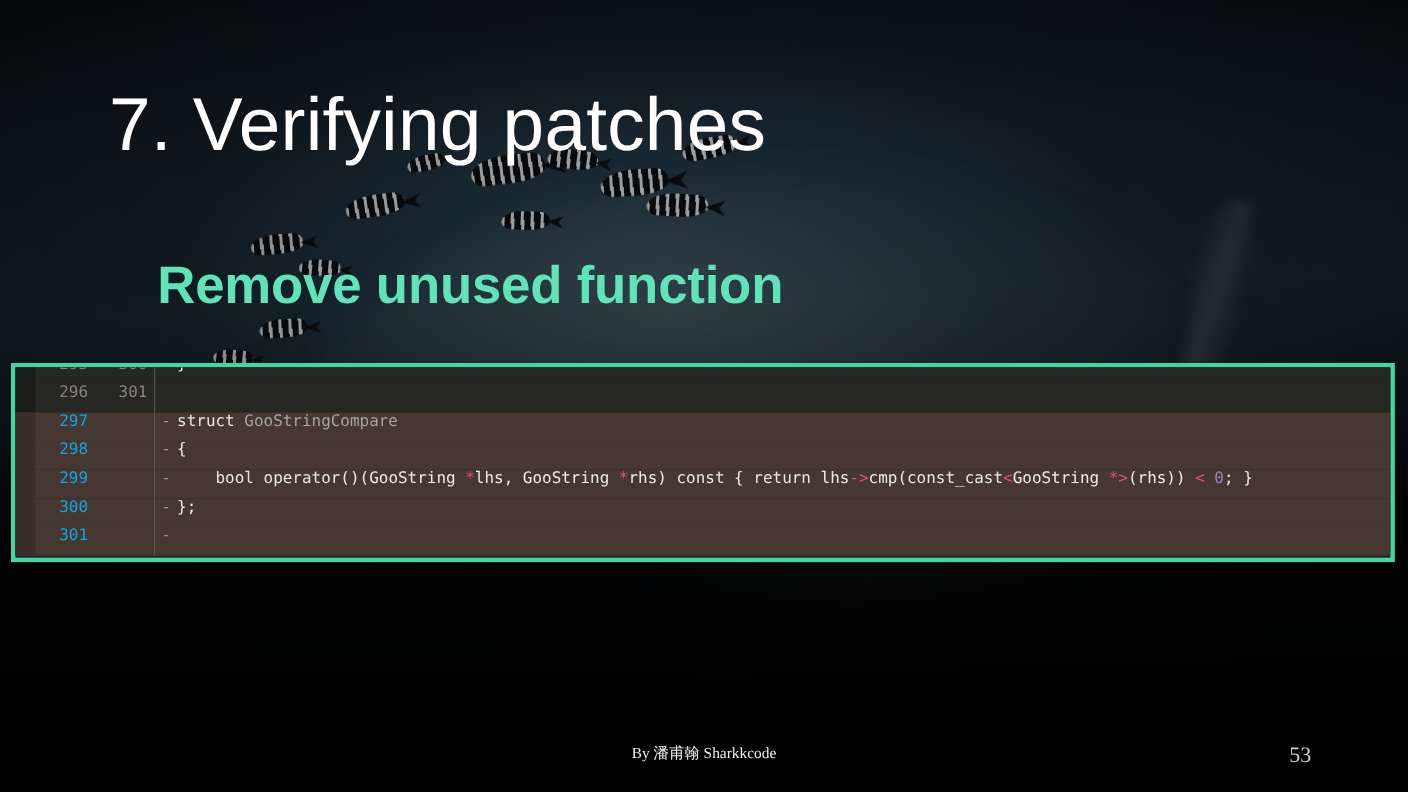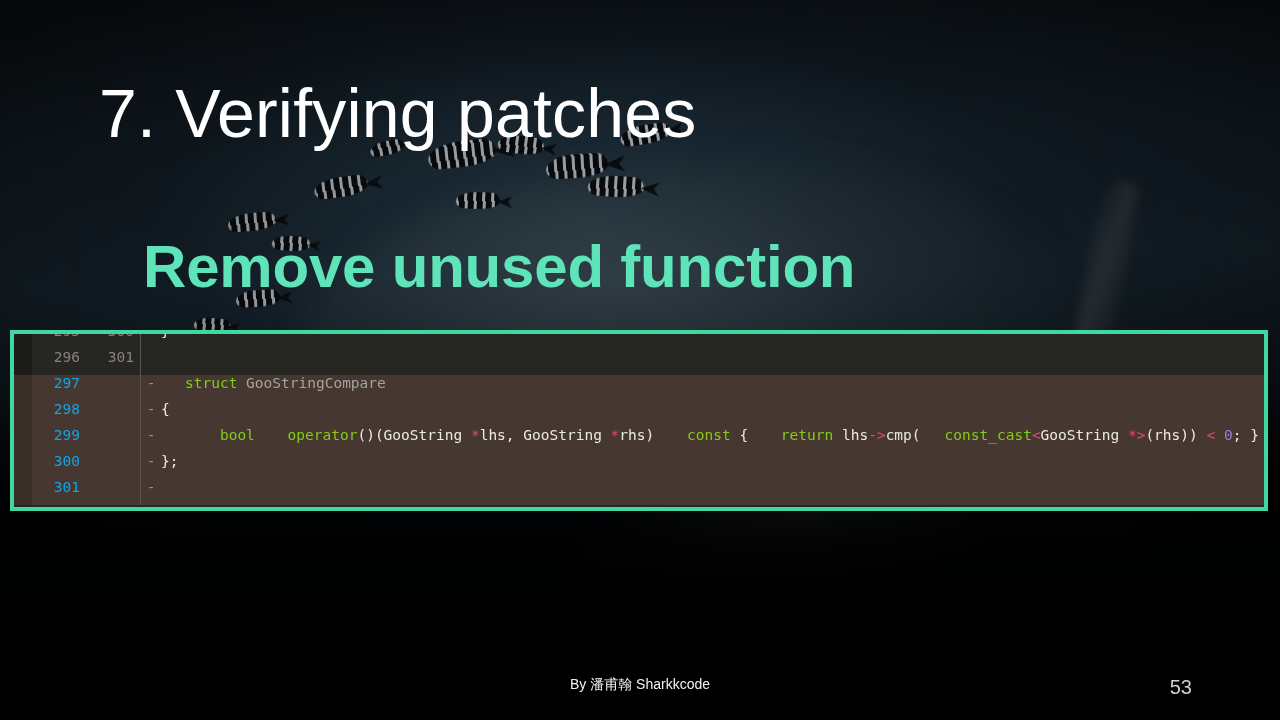--- a/index.html
+++ b/index.html
@@ -107,21 +107,21 @@
     color: #ffffff;
     letter-spacing: 0.2px;
     white-space: nowrap;
   }
 
   
   .subtitle {
     position: absolute;
     left: 143px;
     top: 232px;
-    font-size: 60px;
+    font-size: 48px;
     font-weight: bold;
     color: #5fe3b8;
     letter-spacing: -0.2px;
     white-space: nowrap;
   }
 
   
   .code-frame {
     position: absolute;
     left: 10px;
@@ -174,35 +174,36 @@
     text-align: center;
     color: #9b9189;
   }
   .code-text {
     flex: 1 1 auto;
     color: #e8e6e1;
     overflow: hidden;
   }
 
   
-  .kw  { color: #84cc16; margin-left: 24px; }
+  .kw  { color: #e5e5e5; }
   .typ { color: #a3a3a3; }
   .pun { color: #e04b7a; }
   .num { color: #9b7fd4; }
   .pl  { color: #eceae5; }
 
   
   .footer {
     position: absolute;
     left: 0;
     right: 0;
     top: 676px;
     height: 24px;
     color: #ffffff;
     font-size: 14px;
+    font-family: Liberation Serif, serif;
   }
   .footer-center {
     position: absolute;
     left: 0;
     right: 0;
     text-align: center;
     color: #f2f2f2;
   }
   .footer-page {
     position: absolute;

